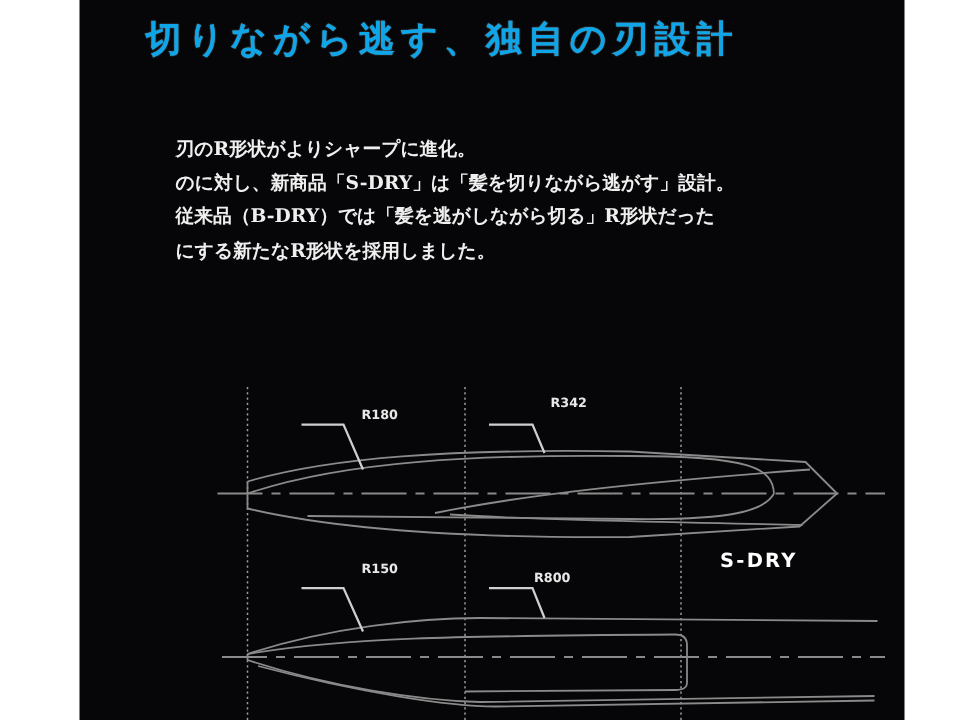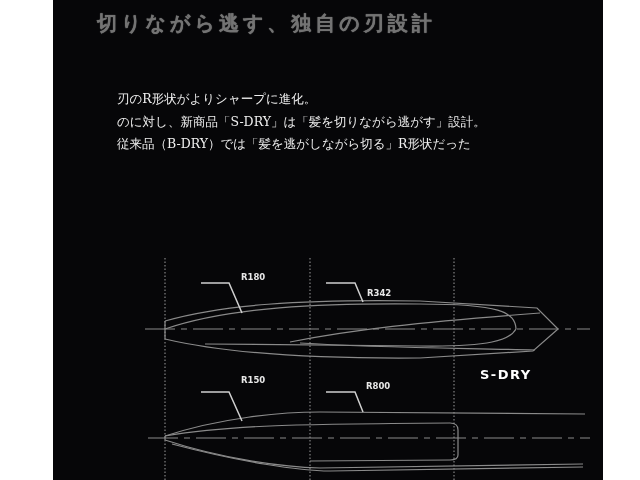--- a/index.html
+++ b/index.html
@@ -4,30 +4,30 @@
   <style>
     html, body { margin: 0; padding: 0; background: #ffffff; }
     body { width: 640px; height: 480px; position: relative; overflow: hidden; }
     .panel {
       position: absolute; left: 53px; top: 0; width: 550px; height: 480px;
       background: #060608;
     }
     .title {
       position: absolute; left: 44px; top: 10px;
       font-family: Liberation Mono, monospace;
-      font-size: 20px; letter-spacing: 4px; color: #737373;
+      font-size: 24px; letter-spacing: 4px; color: #0ea5e9;
       font-weight: bold;
       text-shadow: 0 0 1px #888;
       white-space: nowrap;
     }
     .body-text {
       position: absolute; left: 64px; top: 88px;
       font-family: "DejaVu Serif", serif;
       font-size: 12.5px; line-height: 22.5px; color: #efefef;
-      font-weight: normal;
+      font-weight: bold;
       white-space: nowrap;
     }
     .body-text div { height: 22.5px; }
     svg.diagram { position: absolute; left: 0; top: 0; }
     .rlabel {
       position: absolute;
       font-family: "DejaVu Sans", sans-serif;
       font-size: 8.5px; color: #e8e8e8; font-weight: bold; padding-left: 40px;
     }
     .sdry {
@@ -39,20 +39,21 @@
 </head>
 <body>
 
 <div class="panel">
   <div class="title">切りながら逃す、独自の刃設計</div>
 
   <div class="body-text">
     <div>刃のR形状がよりシャープに進化。</div>
     <div>のに対し、新商品「S-DRY」は「髪を切りながら逃がす」設計。</div>
     <div>従来品（B-DRY）では「髪を逃がしながら切る」R形状だった</div>
+    <div>にする新たなR形状を採用しました。</div>
   </div>
 </div>
 
 <svg class="diagram" width="640" height="480" viewBox="0 0 640 480">
 
   <g stroke="#9a9a9a" stroke-width="1" stroke-dasharray="1.5,2">
     <line x1="165" y1="258" x2="165" y2="480"></line>
     <line x1="310" y1="258" x2="310" y2="480"></line>
     <line x1="454" y1="258" x2="454" y2="480"></line>
   </g>
@@ -93,16 +94,16 @@
     <path d="M165 436 L165 440"></path>
   </g>
 
   <g stroke="#cfcfcf" stroke-width="1.5" fill="none">
     <polyline points="201,392 229,392 242,421"></polyline>
     <polyline points="326,392 355,392 363,412"></polyline>
   </g>
 </svg>
 
 <div class="rlabel" style="left:201px; top:272px;">R180</div>
-<div class="rlabel" style="left:327px; top:288px;">R342</div>
+<div class="rlabel" style="left:327px; top:264px;">R342</div>
 <div class="rlabel" style="left:201px; top:375px;">R150</div>
-<div class="rlabel" style="left:326px; top:381px;">R800</div>
+<div class="rlabel" style="left:316px; top:381px;">R800</div>
 <div class="sdry">S-DRY</div>
 
 </body></html>

